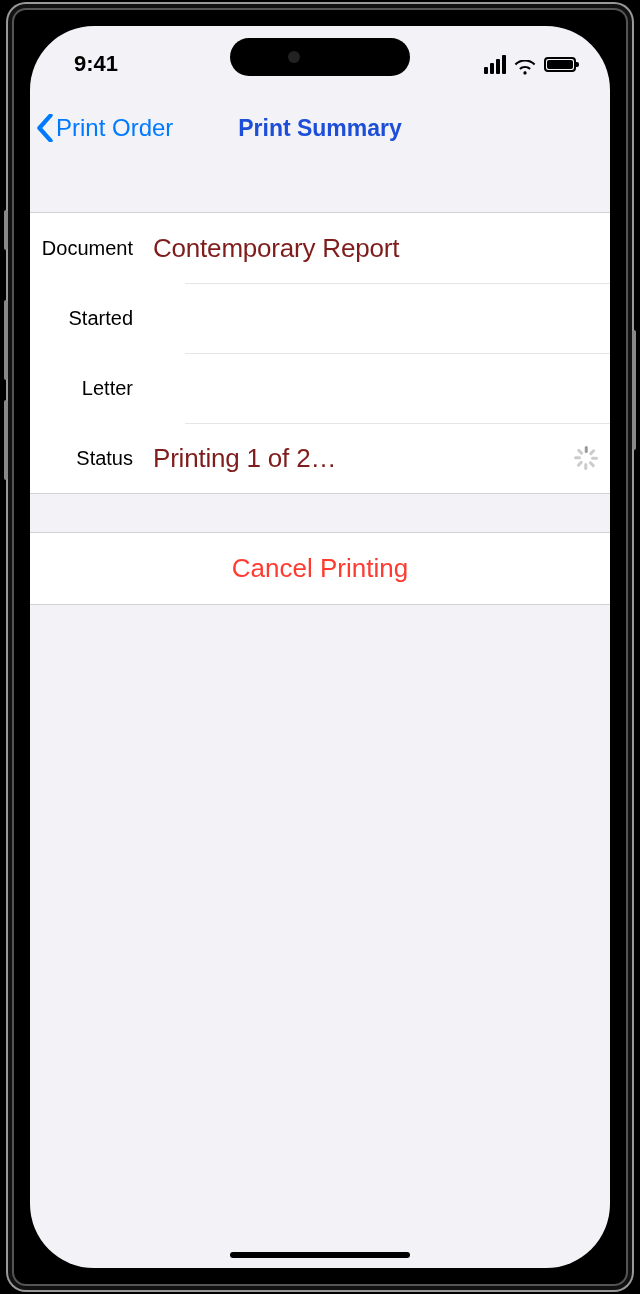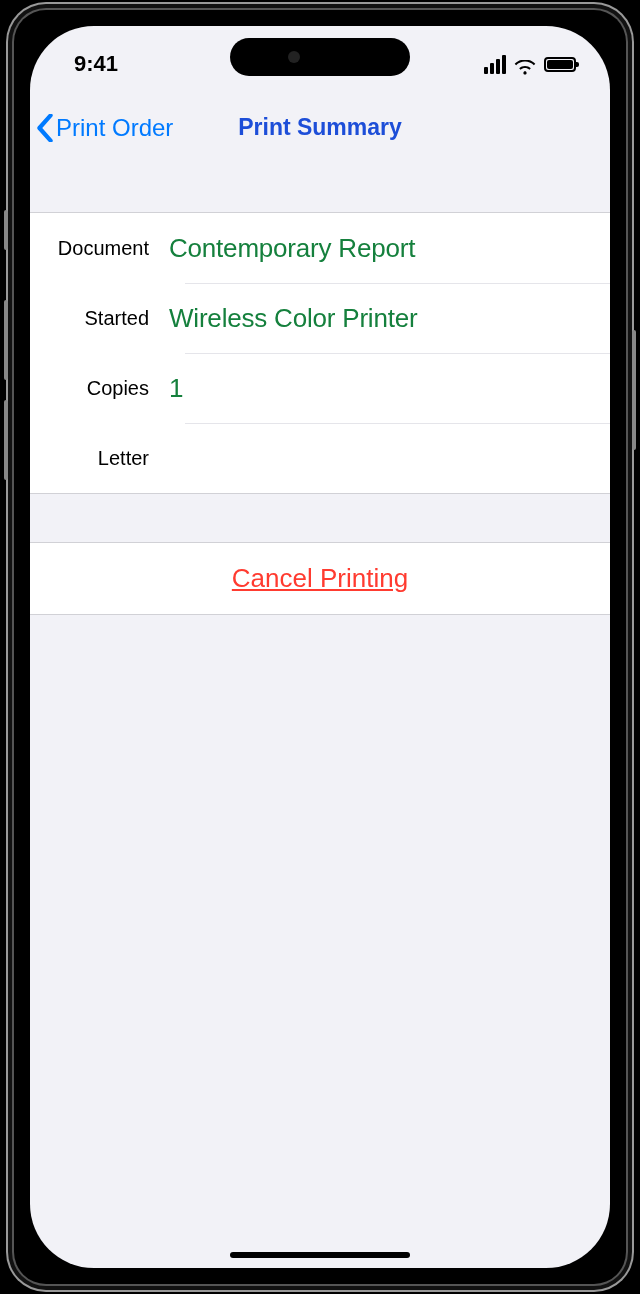--- a/index.html
+++ b/index.html
@@ -4,21 +4,21 @@
   <style>
     * { margin: 0; padding: 0; box-sizing: border-box; }
     body {
       background: #000;
       font-family: -apple-system, BlinkMacSystemFont, 'Segoe UI', Helvetica, Arial, sans-serif;
       display: flex; justify-content: center; align-items: flex-start;
       width: 640px; height: 1294px; overflow: hidden;
     }
     .phone {
       width: 612px; height: 1274px; margin-top: 10px;
-      background: #000; border-radius: 32px; position: relative;
+      background: #000; border-radius: 12px; position: relative;
       box-shadow: 0 0 0 2px #555, 0 0 0 6px #111, 0 0 0 8px #999;
     }
     .side-btn { position: absolute; background: #888; border-radius: 2px; }
     .sb1 { left: -10px; top: 200px; width: 4px; height: 40px; }
     .sb2 { left: -10px; top: 290px; width: 4px; height: 80px; }
     .sb3 { left: -10px; top: 390px; width: 4px; height: 80px; }
     .sb4 { right: -10px; top: 320px; width: 4px; height: 120px; }
     .screen {
       position: absolute; top: 16px; left: 16px; right: 16px; bottom: 16px;
       background: #f2f2f7; border-radius: 64px; overflow: hidden;
@@ -40,54 +40,54 @@
     .bars span { width:4px; background:#000; border-radius:1px; }
     .bars span:nth-child(1){height:7px} .bars span:nth-child(2){height:11px}
     .bars span:nth-child(3){height:15px} .bars span:nth-child(4){height:19px}
     .wifi { width:22px; height:16px; position:relative; }
     .wifi svg { width:22px; height:16px; }
     .battery { width:32px; height:15px; border:2px solid #000; border-radius:4px; position:relative; }
     .battery::after { content:""; position:absolute; right:-5px; top:3px; width:3px; height:5px; background:#000; border-radius:0 2px 2px 0;}
     .battery::before { content:""; position:absolute; left:1px; top:1px; bottom:1px; right:1px; background:#000; border-radius:2px;}
 
     .navbar {
-      display:flex; align-items:flex-start; padding: 30px 16px 20px 6px;
+      display:flex; align-items:flex-end; padding: 30px 16px 20px 6px;
       position: relative;
     }
     .back-btn { display:flex; align-items:center; color:#007aff; font-size: 24px; }
     .back-btn svg{width:18px;height:28px;margin-right:2px;}
     .nav-title {
       position:absolute; left:50%; transform:translateX(-50%);
       font-size: 23px; font-weight:600; color:#1d4ed8;
     }
     .details { background:#fff; border-top:1px solid #d1d1d6; border-bottom:1px solid #d1d1d6; margin-top:50px;}
-    .row { display:flex; align-items:center; min-height:70px; padding: 0 24px; position:relative;}
+    .row { display:flex; align-items:center; min-height:70px; padding: 0 8px; position:relative;}
     .row + .row::before {
       content:""; position:absolute; top:0; left:155px; right:0; height:1px; background:#e5e5ea;
     }
     .row-label { width:115px; text-align:right; color:#000; font-size:20px; padding-right:20px; flex-shrink:0;}
-    .row-value { color:#15803d; font-size:26px; letter-spacing:-0.2px; flex:1;}
+    .row-value { color:#7f1d1d; font-size:26px; letter-spacing:-0.2px; flex:1;}
     .spinner {
       width:24px; height:24px; position:relative; margin-right:4px;
     }
     .spinner span{
       position:absolute; width:2.5px; height:7px; background:#ccc; border-radius:2px;
       left:50%; top:0; transform-origin: 50% 12px;
     }
     .spinner span:nth-child(1){transform:translateX(-50%) rotate(0deg); background:#999;}
     .spinner span:nth-child(2){transform:translateX(-50%) rotate(45deg);}
     .spinner span:nth-child(3){transform:translateX(-50%) rotate(90deg);}
     .spinner span:nth-child(4){transform:translateX(-50%) rotate(135deg);}
     .spinner span:nth-child(5){transform:translateX(-50%) rotate(180deg);}
     .spinner span:nth-child(6){transform:translateX(-50%) rotate(225deg);}
     .spinner span:nth-child(7){transform:translateX(-50%) rotate(270deg);}
     .spinner span:nth-child(8){transform:translateX(-50%) rotate(315deg);}
     .cancel-cell {
-      margin-top:48px; background:#fff; border-top:1px solid #d1d1d6; border-bottom:1px solid #d1d1d6;
-      text-align:center; padding:20px; color:#ff3b30; font-size:26px;text-decoration:underline;
+      margin-top:38px; background:#fff; border-top:1px solid #d1d1d6; border-bottom:1px solid #d1d1d6;
+      text-align:center; padding:20px; color:#ff3b30; font-size:26px;
     }
     .home-indicator {
       position:absolute; bottom:10px; left:50%; transform:translateX(-50%);
       width:180px; height:6px; background:#000; border-radius:3px;
     }
   </style>
 </head>
 <body>
 
 <div class="phone">
@@ -127,28 +127,37 @@
       <div class="nav-title">Print Summary</div>
     </div>
 
     <div class="details">
       <div class="row">
         <div class="row-label">Document</div>
         <div class="row-value">Contemporary Report</div>
       </div>
       <div class="row">
         <div class="row-label">Started</div>
-        <div class="row-value">Wireless Color Printer</div>
-      </div>
-      <div class="row">
-        <div class="row-label">Copies</div>
-        <div class="row-value">1</div>
       </div>
       <div class="row">
         <div class="row-label">Letter</div>
+      </div>
+      <div class="row">
+        <div class="row-label">Status</div>
+        <div class="row-value">Printing 1 of 2…</div>
+        <div class="spinner">
+          <span></span>
+            <span></span>
+            <span></span>
+            <span></span>
+            <span></span>
+            <span></span>
+            <span></span>
+            <span></span>
+        </div>
       </div>
     </div>
 
     <div class="cancel-cell">
       <span>Cancel Printing</span>
     </div>
 
     <div class="home-indicator"></div>
   </div>
 </div>

